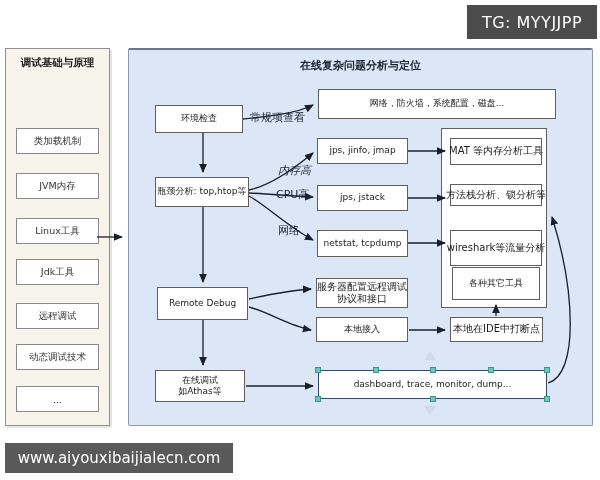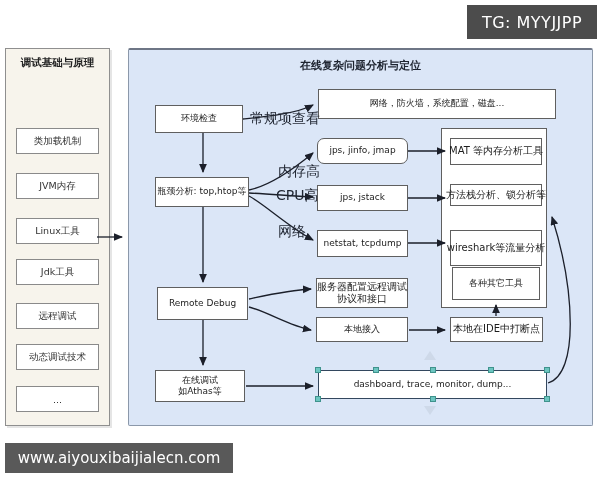--- a/index.html
+++ b/index.html
@@ -53,21 +53,21 @@
     align-items:center;justify-content:center;text-align:center;
     font-size:9px;color:#1c1c1c;line-height:1.25;white-space:nowrap;z-index:2;
   }
   .node.small{font-size:10px;}
   .container-box{
     position:absolute;left:441px;top:128px;width:106px;height:180px;
     background:#fff;border:1px solid #5f5f5f;box-sizing:border-box;z-index:1;
   }
   .selected{border:1.5px solid #33475e;}
   .edge-label{
-    position:absolute;font-size:14px;color:#1e2430;z-index:4;white-space:nowrap;
+    position:absolute;font-size:11px;color:#1e2430;z-index:4;white-space:nowrap;
   }
   svg.wires{position:absolute;left:0;top:0;z-index:3;pointer-events:none;}
   
   .handle{
     position:absolute;width:4px;height:4px;background:#6cc5c0;
     border:1px solid #3f938d;z-index:5;
   }
   .ghost{position:absolute;width:0;height:0;z-index:1;opacity:.55;}
   .ghost.up{border-left:6px solid transparent;border-right:6px solid transparent;border-bottom:9px solid #c2cede;}
   .ghost.down{border-left:6px solid transparent;border-right:6px solid transparent;border-top:9px solid #c2cede;}
@@ -94,21 +94,21 @@
 <div class="panel-title">在线复杂问题分析与定位</div>
 
 <div class="container-box"></div>
 
 <div class="ghost up" style="left:424px;top:351px;"></div>
 <div class="ghost down" style="left:424px;top:406px;"></div>
 
 <div class="node" style="left:155px;top:105px;width:88px;height:28px;">环境检查</div>
 <div class="node" style="left:318px;top:89px;width:238px;height:30px;">网络，防火墙，系统配置，磁盘...</div>
 <div class="node" style="left:155px;top:177px;width:94px;height:30px;">瓶颈分析: top,htop等</div>
-<div class="node" style="left:317px;top:138px;width:91px;height:26px;border-radius:7px;">jps, jinfo, jmap</div>
+<div class="node" style="left:317px;top:138px;width:91px;height:26px;">jps, jinfo, jmap</div>
 <div class="node" style="left:317px;top:185px;width:91px;height:26px;">jps, jstack</div>
 <div class="node" style="left:317px;top:230px;width:91px;height:27px;">netstat, tcpdump</div>
 <div class="node small" style="left:450px;top:138px;width:92px;height:27px;">MAT 等内存分析工具</div>
 <div class="node small" style="left:450px;top:184px;width:92px;height:22px;">方法栈分析、锁分析等</div>
 <div class="node small" style="left:450px;top:230px;width:92px;height:36px;">wireshark等流量分析</div>
 <div class="node" style="left:452px;top:267px;width:88px;height:33px;">各种其它工具</div>
 <div class="node" style="left:157px;top:287px;width:91px;height:33px;">Remote Debug</div>
 <div class="node small" style="left:316px;top:278px;width:92px;height:30px;">
   <span>服务器配置远程调试</span>
   <span>协议和接口</span>
@@ -124,21 +124,21 @@
 <div class="handle" style="left:315px;top:367px;"></div>
 <div class="handle" style="left:373px;top:367px;"></div>
 <div class="handle" style="left:430px;top:367px;"></div>
 <div class="handle" style="left:488px;top:367px;"></div>
 <div class="handle" style="left:544px;top:367px;"></div>
 <div class="handle" style="left:315px;top:396px;"></div>
 <div class="handle" style="left:430px;top:396px;"></div>
 <div class="handle" style="left:544px;top:396px;"></div>
 
 <div class="edge-label" style="left:250px;top:110px;">常规项查看</div>
-<div class="edge-label" style="left:278px;top:163px;">内存高</div>
+<div class="edge-label" style="left:278px;top:163px;font-style:italic;">内存高</div>
 <div class="edge-label" style="left:276px;top:187px;">CPU高</div>
 <div class="edge-label" style="left:278px;top:223px;">网络</div>
 
 <svg class="wires" width="600" height="480" viewBox="0 0 600 480">
   <defs>
     <marker id="ah" markerWidth="8" markerHeight="8" refX="6.2" refY="3" orient="auto">
       <path d="M0,0 L7,3 L0,6 z" fill="#1b1f2a"></path>
     </marker>
   </defs>
   <g stroke="#1b1f2a" stroke-width="1.3" fill="none">

